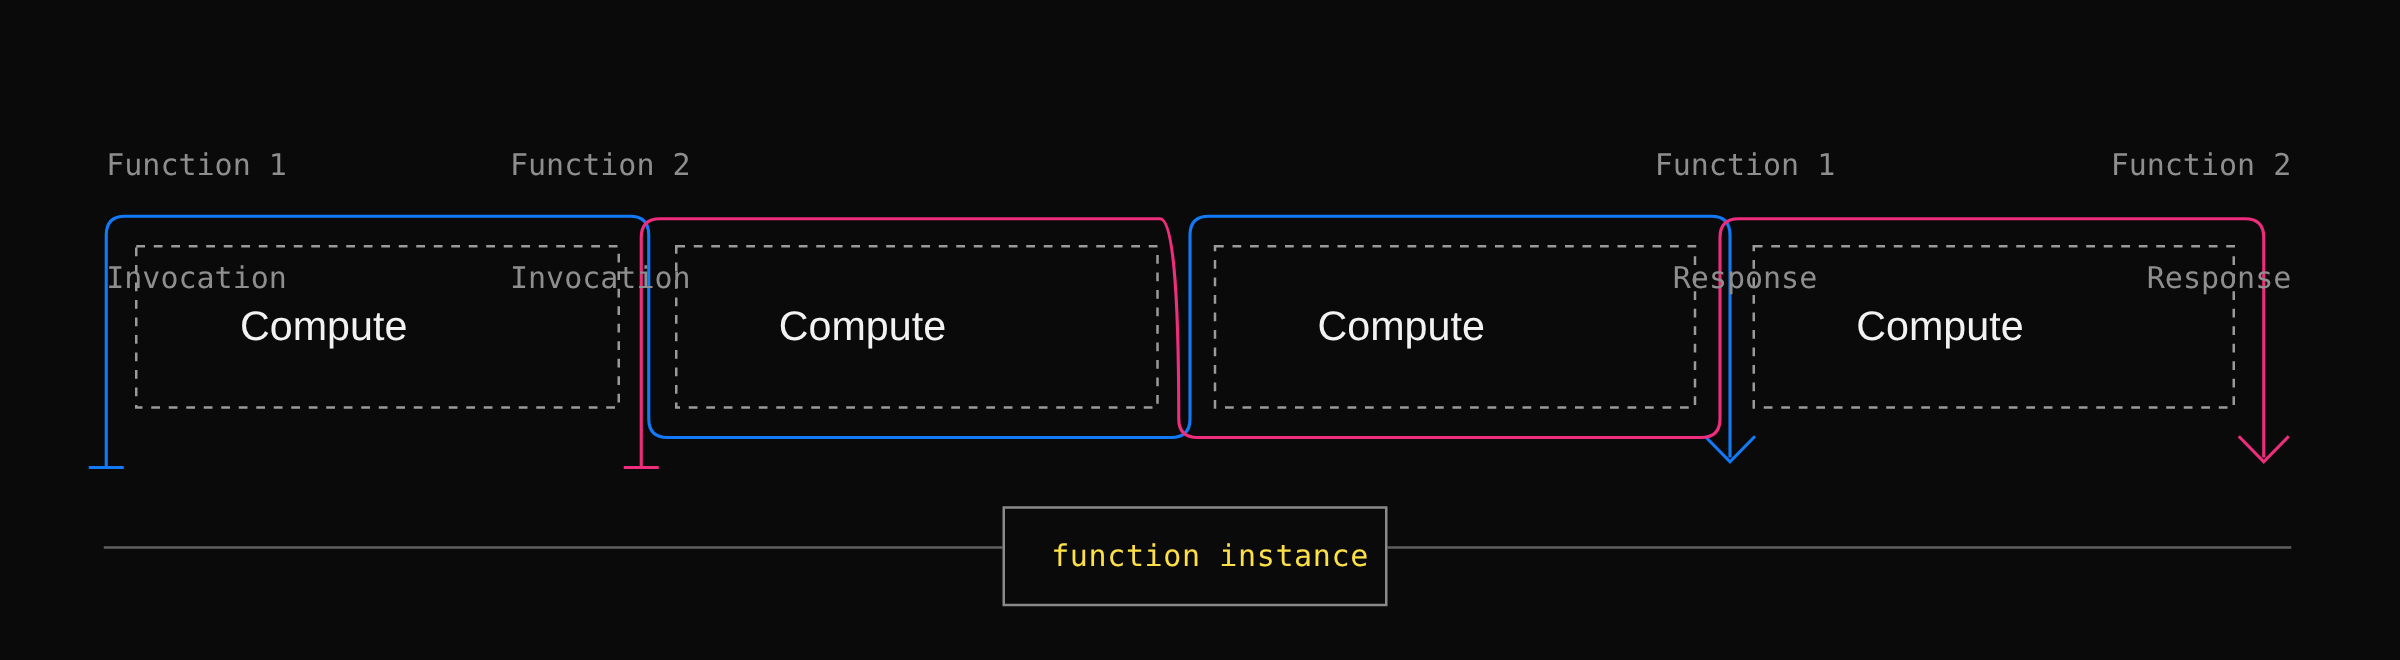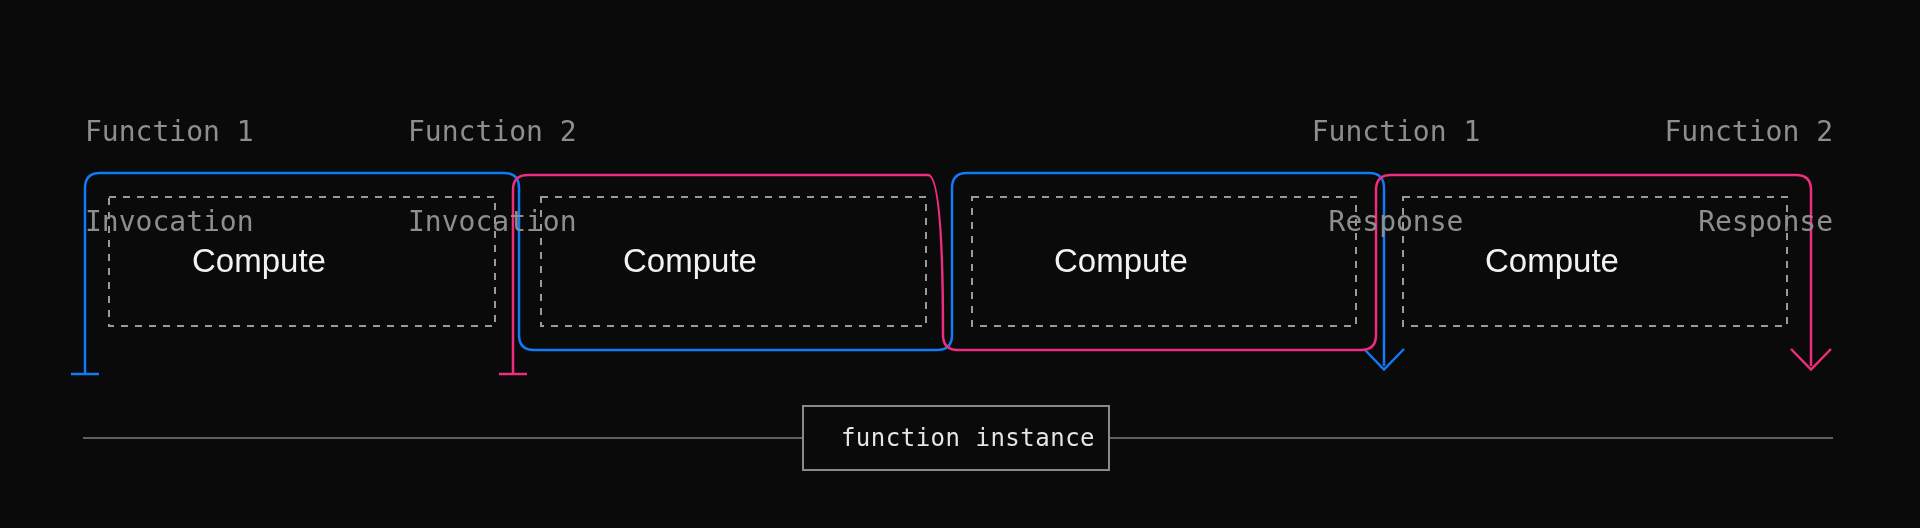--- a/index.html
+++ b/index.html
@@ -16,21 +16,21 @@
     font-family: "DejaVu Sans Mono", monospace;
   }
   .lines-svg {
     position: absolute;
     left: 0;
     top: 0;
   }
   .event-label {
     position: absolute;
     top: 57px;
-    font-size: 28px;
+    font-size: 24px;
     line-height: 30px;
     color: #8e8e8e;
     white-space: pre;
   }
   .event-label.align-left   { text-align: left; }
   .event-label.align-center { width: 220px; text-align: center; }
   .event-label.align-right  { width: 220px; text-align: right; }
   .event-label span { display: block; }
   .compute-label {
     position: absolute;
@@ -41,29 +41,29 @@
     text-align: left;
     font-family: "Liberation Sans", sans-serif;
     font-size: 33px;
     color: #f2f2f2;
   }
   .instance-box {
     position: absolute;
     left: 802px;
     top: 405px;
     width: 308px;
-    height: 66px;
+    height: 80px;
     box-sizing: border-box;
     background: #0a0a0b;
     border: 2px solid #8a8a8a;
     display: flex;
     align-items: center;
     justify-content: center;
     font-size: 24px;
-    color: #e5e5e5;
+    color: #fde047;
     letter-spacing: 0.5px;
     padding-left: 24px;
   }
 </style>
 </head>
 <body>
 
 <div class="stage">
 
   <svg class="lines-svg" width="1920" height="528" viewBox="0 0 1920 528">

